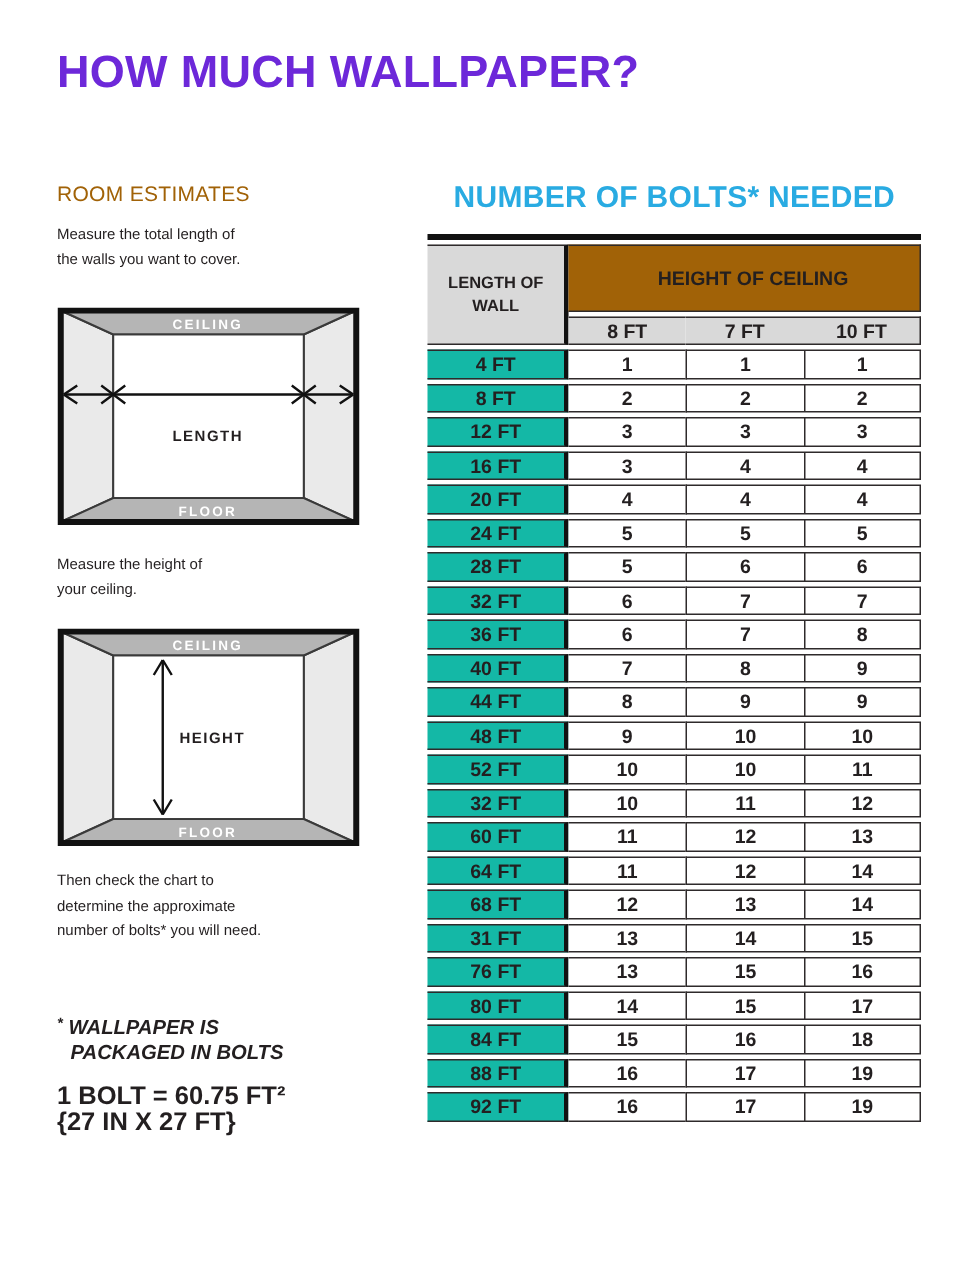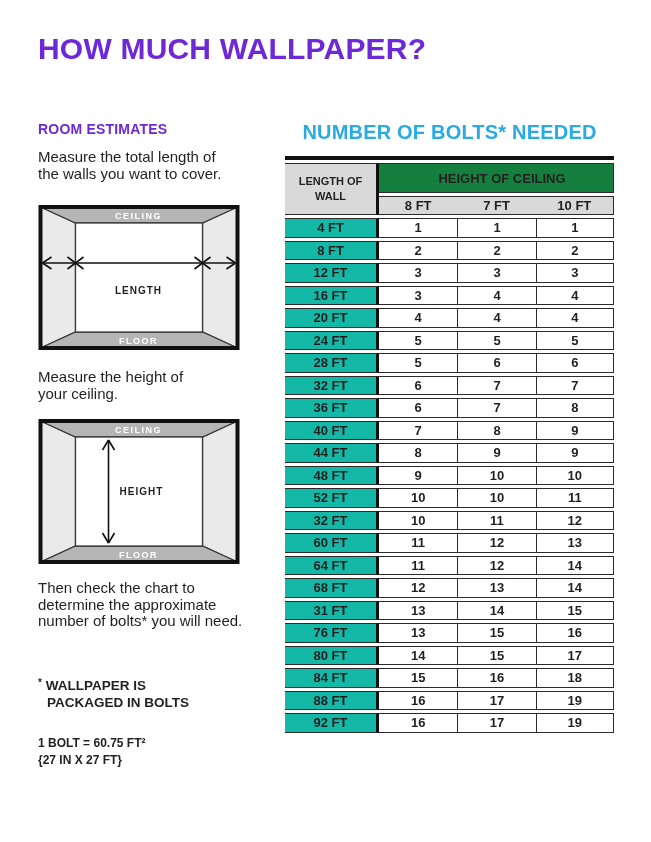--- a/index.html
+++ b/index.html
@@ -8,35 +8,35 @@
   .page { position:relative; width:651px; height:842px; background:#ffffff; overflow:hidden; }
 
   .page-title {
     position:absolute; left:38px; top:32px;
     font-size:30px; font-weight:bold; color:#6d28d9; letter-spacing:0.2px;
   }
 
   
   .left-col { position:absolute; left:38px; top:121px; width:215px; }
   .section-heading {
-    font-size:14px; font-weight:bold; color:#6d28d9; letter-spacing:0.2px;
+    font-size:14px; font-weight:normal; color:#a16207; letter-spacing:0.2px;
   }
   .step-text {
-    font-size:15px; line-height:16.5px; white-space:pre-line; color:#231f20;
+    font-size:10px; line-height:16.5px; white-space:pre-line; color:#231f20;
   }
   .step-1 { margin-top:12px; }
   .diagram { display:block; }
   .diagram-1 { margin-top:23px; }
   .step-2 { margin-top:19px; }
   .diagram-2 { margin-top:17px; }
   .step-3 { margin-top:16px; }
-  .footnote { margin-top:44px; font-size:13.5px; font-weight:bold; line-height:17px; }
+  .footnote { margin-top:44px; font-size:13.5px; font-weight:bold; line-height:17px;font-style:italic; }
   .footnote .sup { font-size:10px; vertical-align:4px; }
   .footnote-line2 { padding-left:9px; }
-  .bolt-size { margin-top:24px; font-size:12px; font-weight:bold; line-height:17px; }
+  .bolt-size { margin-top:12px; font-size:17px; font-weight:bold; line-height:17px; }
 
   .dim-label { font-weight:bold; fill:#231f20; }
 
   
   .right-col { position:absolute; left:285px; top:121px; width:329px; }
   .table-heading { text-align:center; font-size:20px; font-weight:bold; color:#29abe2; letter-spacing:0.2px; }
   .table-wrap { margin-top:12px; }
   .table-top-bar { height:4px; background:#111111; }
   table.bolts {
     width:329px; table-layout:fixed;
@@ -45,21 +45,21 @@
   }
   table.bolts th, table.bolts td {
     text-align:center; vertical-align:middle;
     border-top:1.5px solid #2e2a2b; border-bottom:1.5px solid #2e2a2b;
   }
   th.corner {
     background:#d9d9d9; width:94px;
     border-right:3px solid #111111;
     font-size:11px; line-height:15px; padding:0 8px;
   }
-  th.group { background:#15803d; height:30px; border-right:1.5px solid #2e2a2b;padding-left:12px; }
+  th.group { background:#a16207; height:45px; border-right:1.5px solid #2e2a2b;padding-left:12px; }
   th.sub { background:#d9d9d9; height:19px; }
   th.sub-last { border-right:1.5px solid #2e2a2b; }
   td.label {
     background:#14b8a6; height:19.5px;
     border-right:3px solid #111111;
   }
   td.data { background:#ffffff; }
   td.data + td.data { border-left:1.5px solid #2e2a2b; }
   td.data-last { border-right:1.5px solid #2e2a2b; }
 </style>

